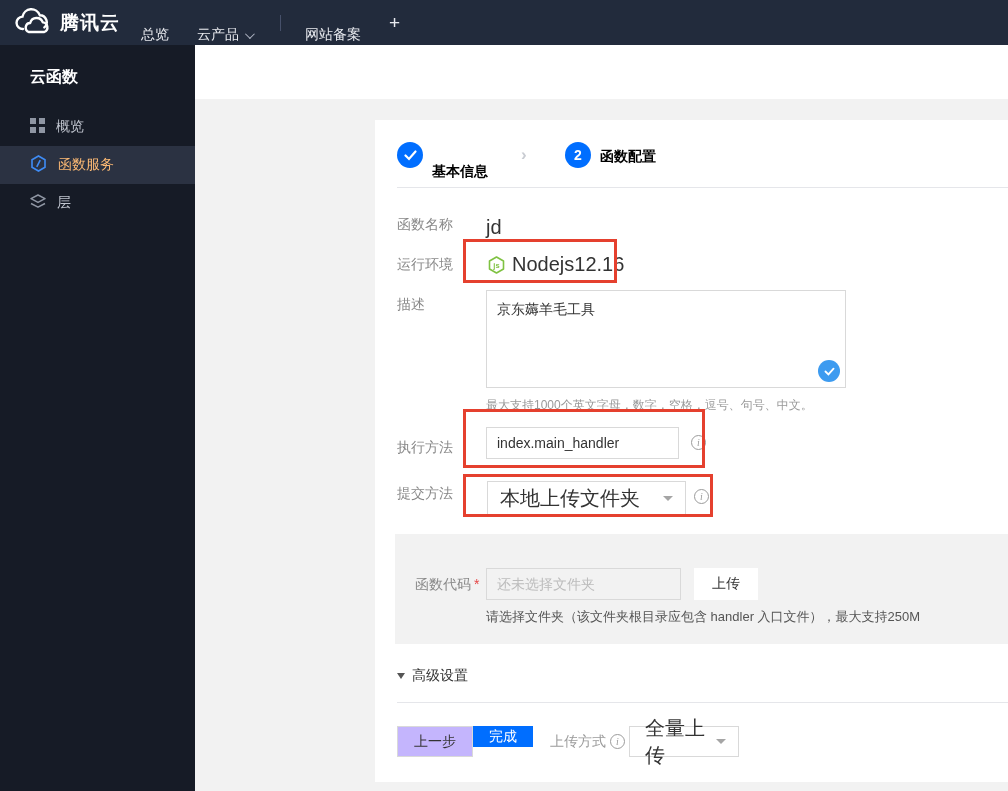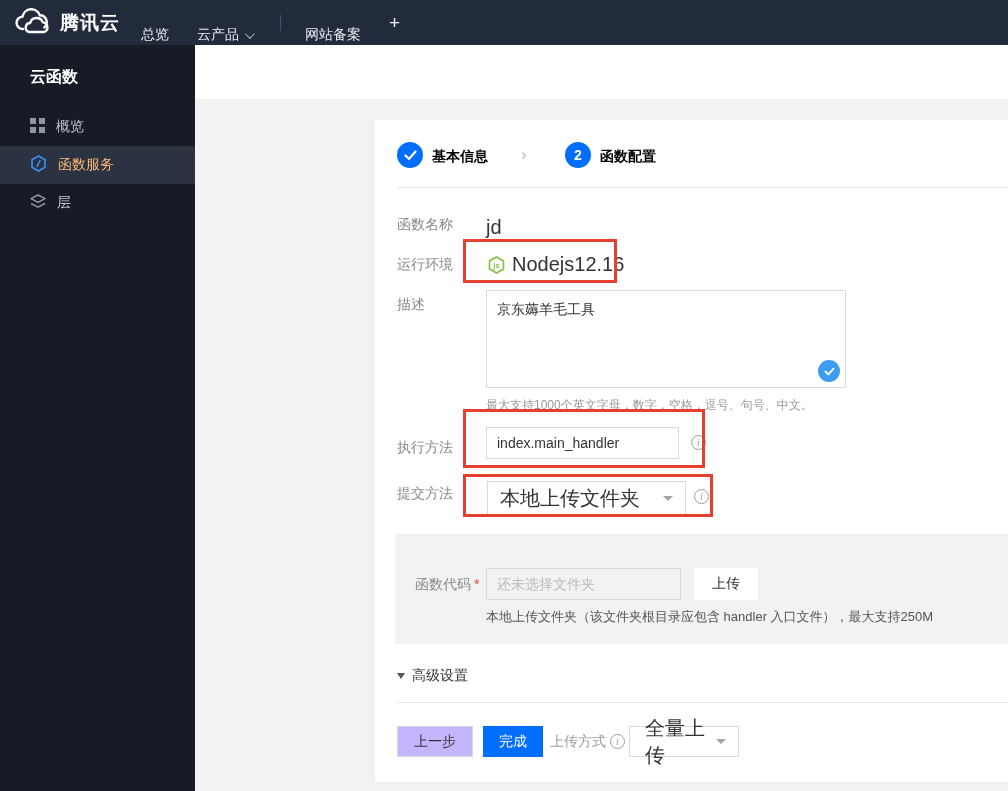--- a/index.html
+++ b/index.html
@@ -138,21 +138,21 @@
 <div class="abs page-title">新建函数</div>
 
 <div class="abs content-bg"></div>
 <div class="abs panel"></div>
 
 <div class="abs step-circle" style="left:397px; top:142px;">
   <svg width="13" height="11" viewBox="0 0 13 11">
     <path d="M1.5 5.5 L5 9 L11.5 1.5" stroke="#fff" stroke-width="2.2" fill="none" stroke-linecap="round"></path>
   </svg>
 </div>
-<div class="abs step-label" style="left:432px; top:148px;text-align:center;">基本信息</div>
+<div class="abs step-label" style="left:432px; top:163px;text-align:center;">基本信息</div>
 <div class="abs step-chev" style="left:521px; top:145px;">›</div>
 <div class="abs step-circle" style="left:565px; top:142px;">
   <span>2</span>
 </div>
 <div class="abs step-label" style="left:600px; top:148px;">函数配置</div>
 
 <div class="abs divider" style="left:397px; top:187px; width:611px;"></div>
 
 <div class="abs lbl" style="left:397px; top:216px;">函数名称</div>
 <div class="abs val" style="left:486px; top:216px;">jd</div>
@@ -189,31 +189,31 @@
 <span class="abs info-icon" style="left:694px; top:489px;">i</span>
 
 <div class="abs red-box" style="left:463px; top:239px; width:154px; height:44px;"></div>
 <div class="abs red-box" style="left:463px; top:409px; width:242px; height:59px;"></div>
 <div class="abs red-box" style="left:463px; top:474px; width:250px; height:43px;"></div>
 
 <div class="abs gray-block"></div>
 <div class="abs lbl" style="left:415px; top:576px;"><span>函数代码</span><span class="req">*</span></div>
 <input class="abs inp code-input" style="left: 486px; top: 568px; width: 195px; height: 32px;" placeholder="还未选择文件夹">
 <button class="abs upload-btn" style="left:694px; top:568px; width:64px; height:32px;">上传</button>
-<div class="abs" style="left:486px; top:608px; font-size:13px; color:#555;">本地上传文件夹（该文件夹根目录应包含 handler 入口文件），最大支持250M</div>
+<div class="abs" style="left:486px; top:608px; font-size:13px; color:#555;">请选择文件夹（该文件夹根目录应包含 handler 入口文件），最大支持250M</div>
 
 <div class="abs" style="left:397px; top:667px; display:flex; align-items:center; gap:7px; cursor:pointer;">
   <span class="adv-caret"></span>
   <span style="font-size:14px; color:#333;">高级设置</span>
 </div>
 
 <div class="abs divider" style="left:397px; top:702px; width:611px;"></div>
 
 <div class="abs btn btn-default" style="left:397px; top:726px; width:76px; height:31px;">上一步</div>
-<div class="abs btn btn-primary" style="left:483px; top:726px; width:60px; height:31px;text-align:right;">完成</div>
+<div class="abs btn btn-primary" style="left:473px; top:726px; width:60px; height:21px;text-align:right;">完成</div>
 <div class="abs" style="left:550px; top:726px; height:31px; display:flex; align-items:center; gap:4px; color:#9b9b9b;">
   <span>上传方式</span>
   <span class="info-icon">i</span>
 </div>
 <div class="abs pseudo-select" style="left:629px; top:726px; width:110px; height:31px; padding:0 12px 0 15px;">
   <span class="val" style="flex:1;">全量上传</span>
   <span class="caret"></span>
 </div>
 
 </body></html>

